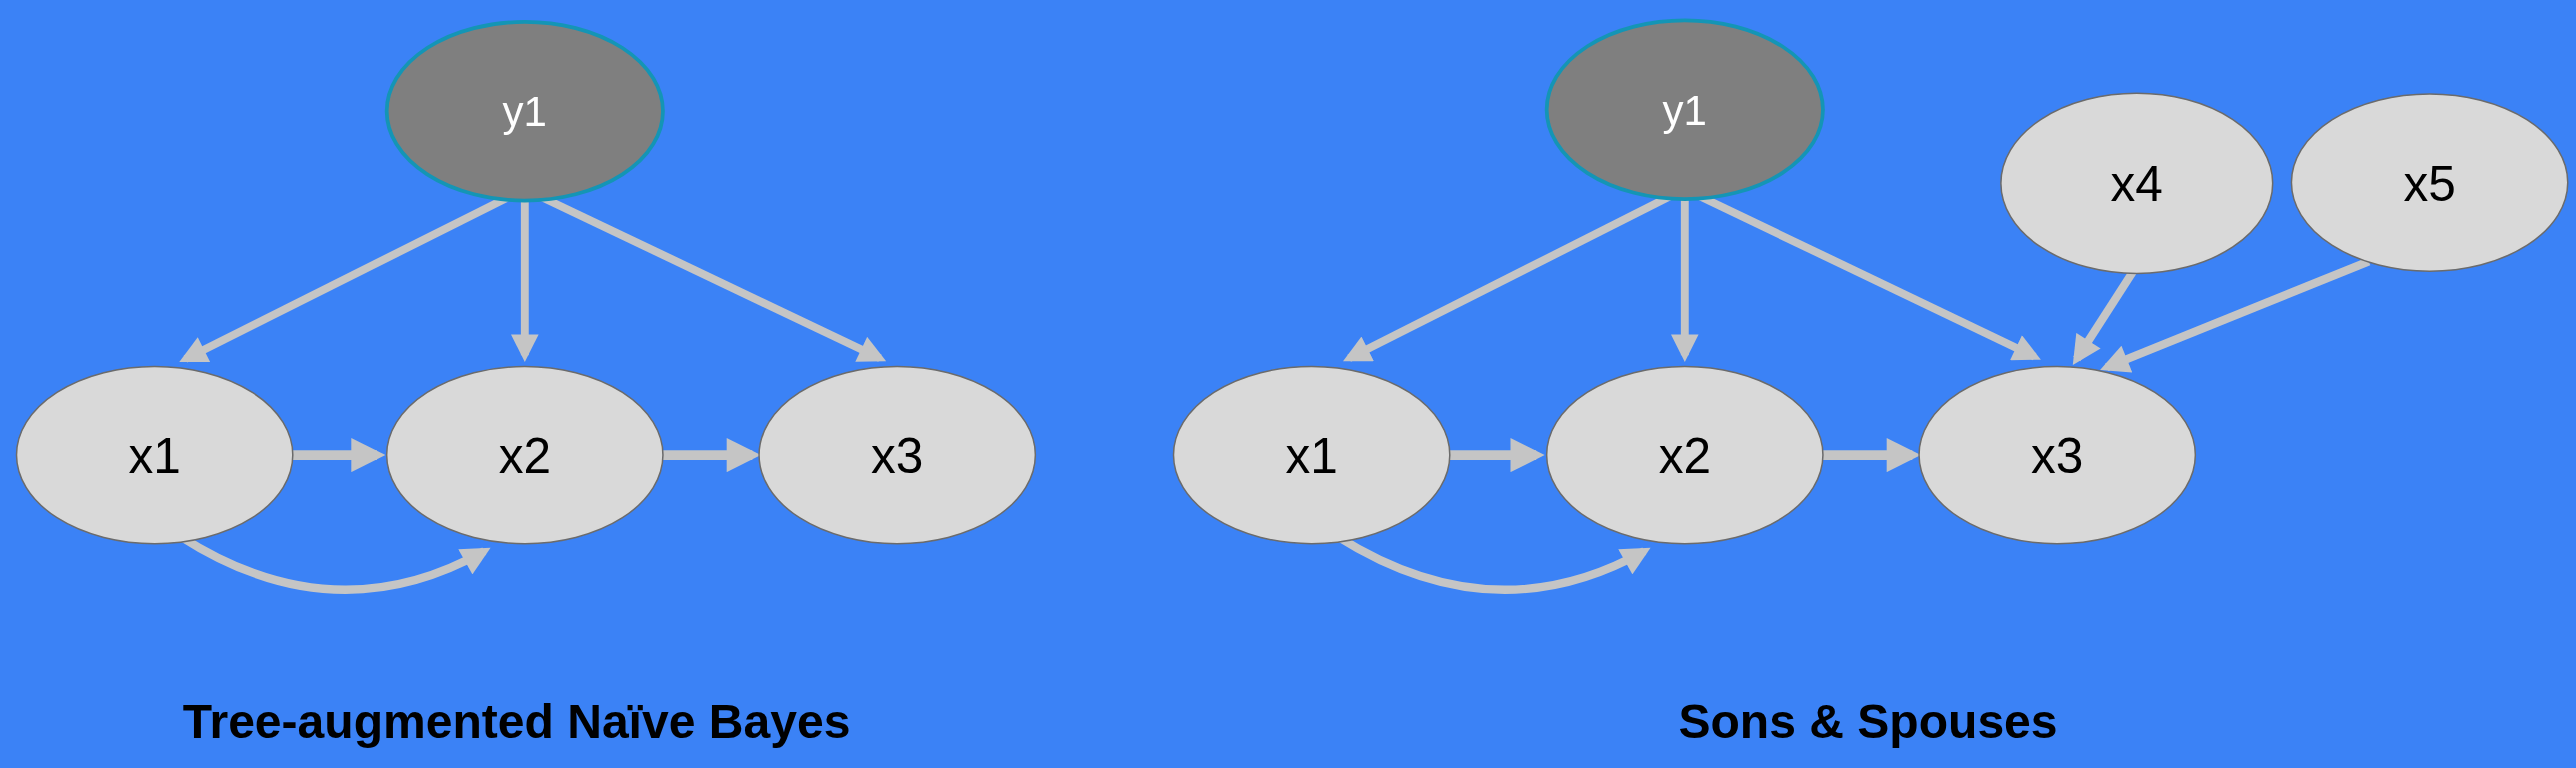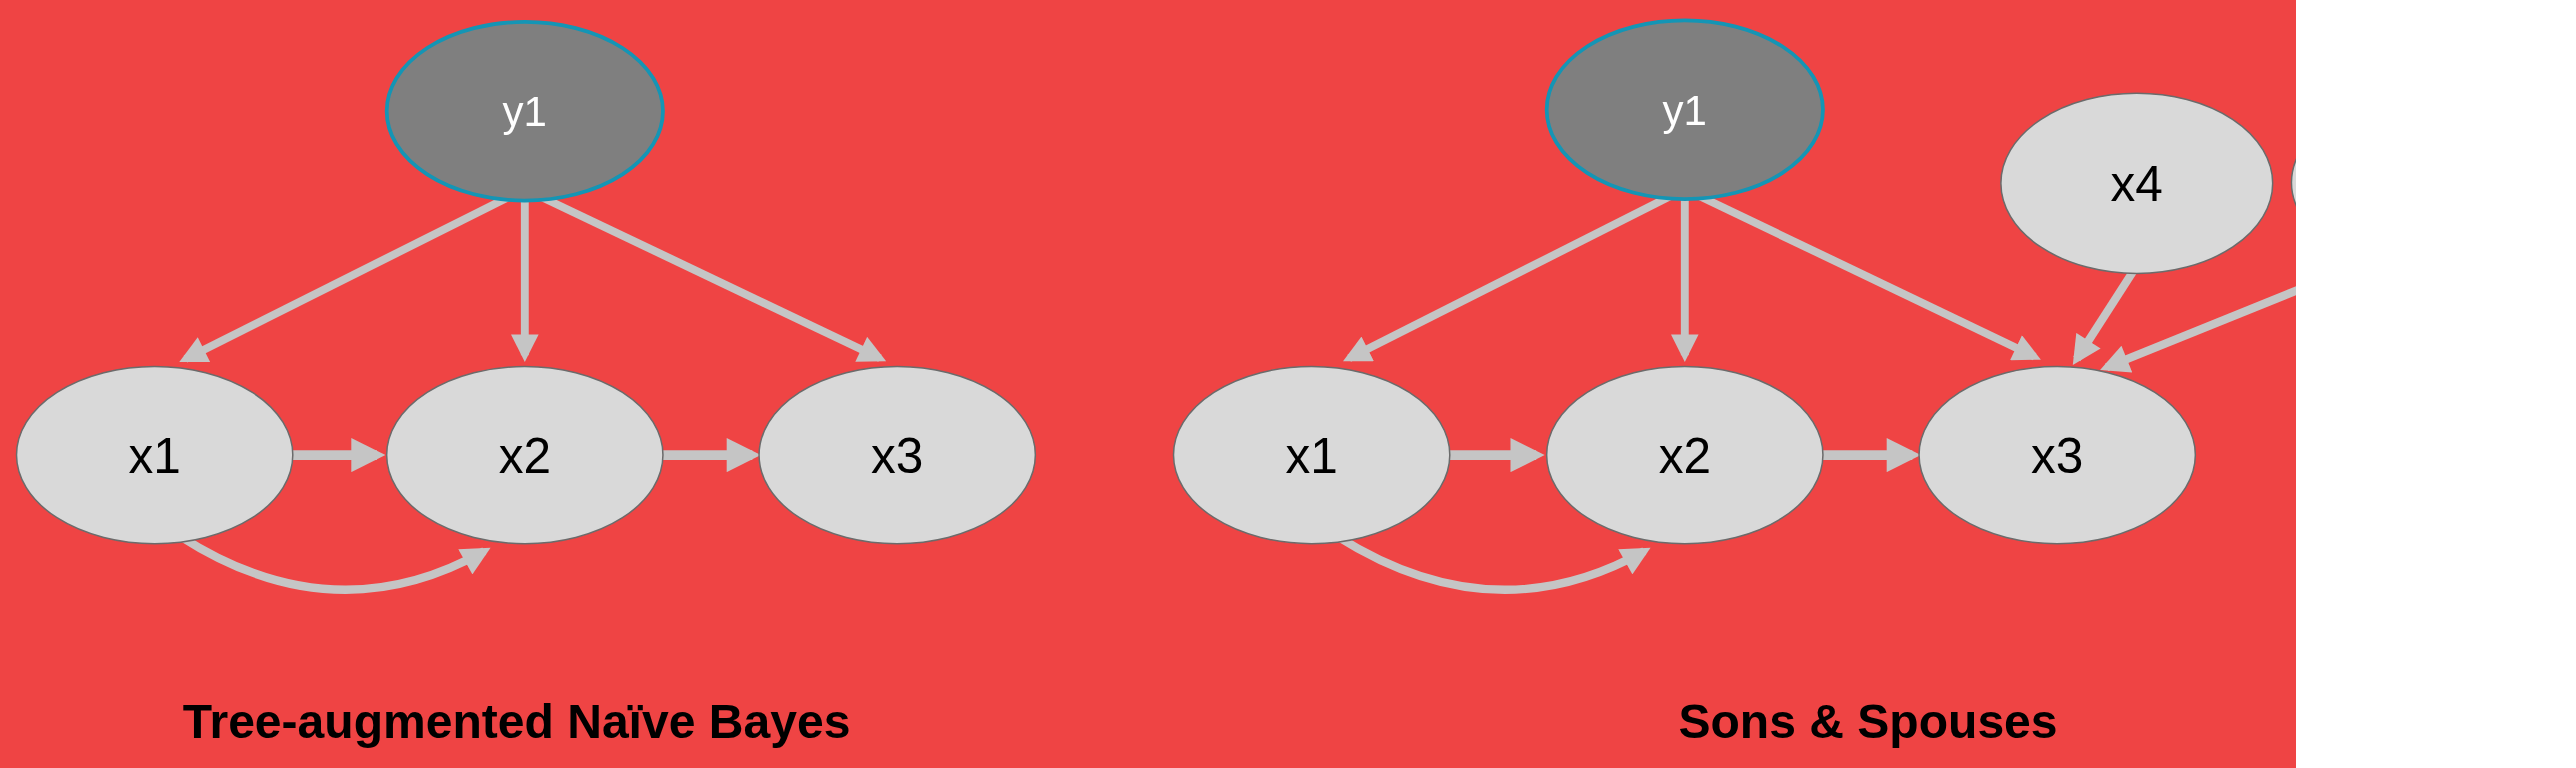--- a/index.html
+++ b/index.html
@@ -2,23 +2,23 @@
 <html style="font-size:12px"><head>
 <meta charset="utf-8">
 <style>
   html, body {
     margin: 0;
     padding: 0;
     background: #ffffff;
   }
   .canvas {
     position: relative;
-    width: 2296px;
+    width: 2576px;
     height: 769px;
-    background: #ef4444;
+    background: #3b82f6;
     font-family: "Liberation Sans", sans-serif;
     overflow: hidden;
   }
   svg { display: block; }
   .edge {
     fill: none;
     stroke: #c5c5c5;
   }
   .edge.thin  { stroke-width: 10.5px; }
   .edge.mid   { stroke-width: 11px; }

